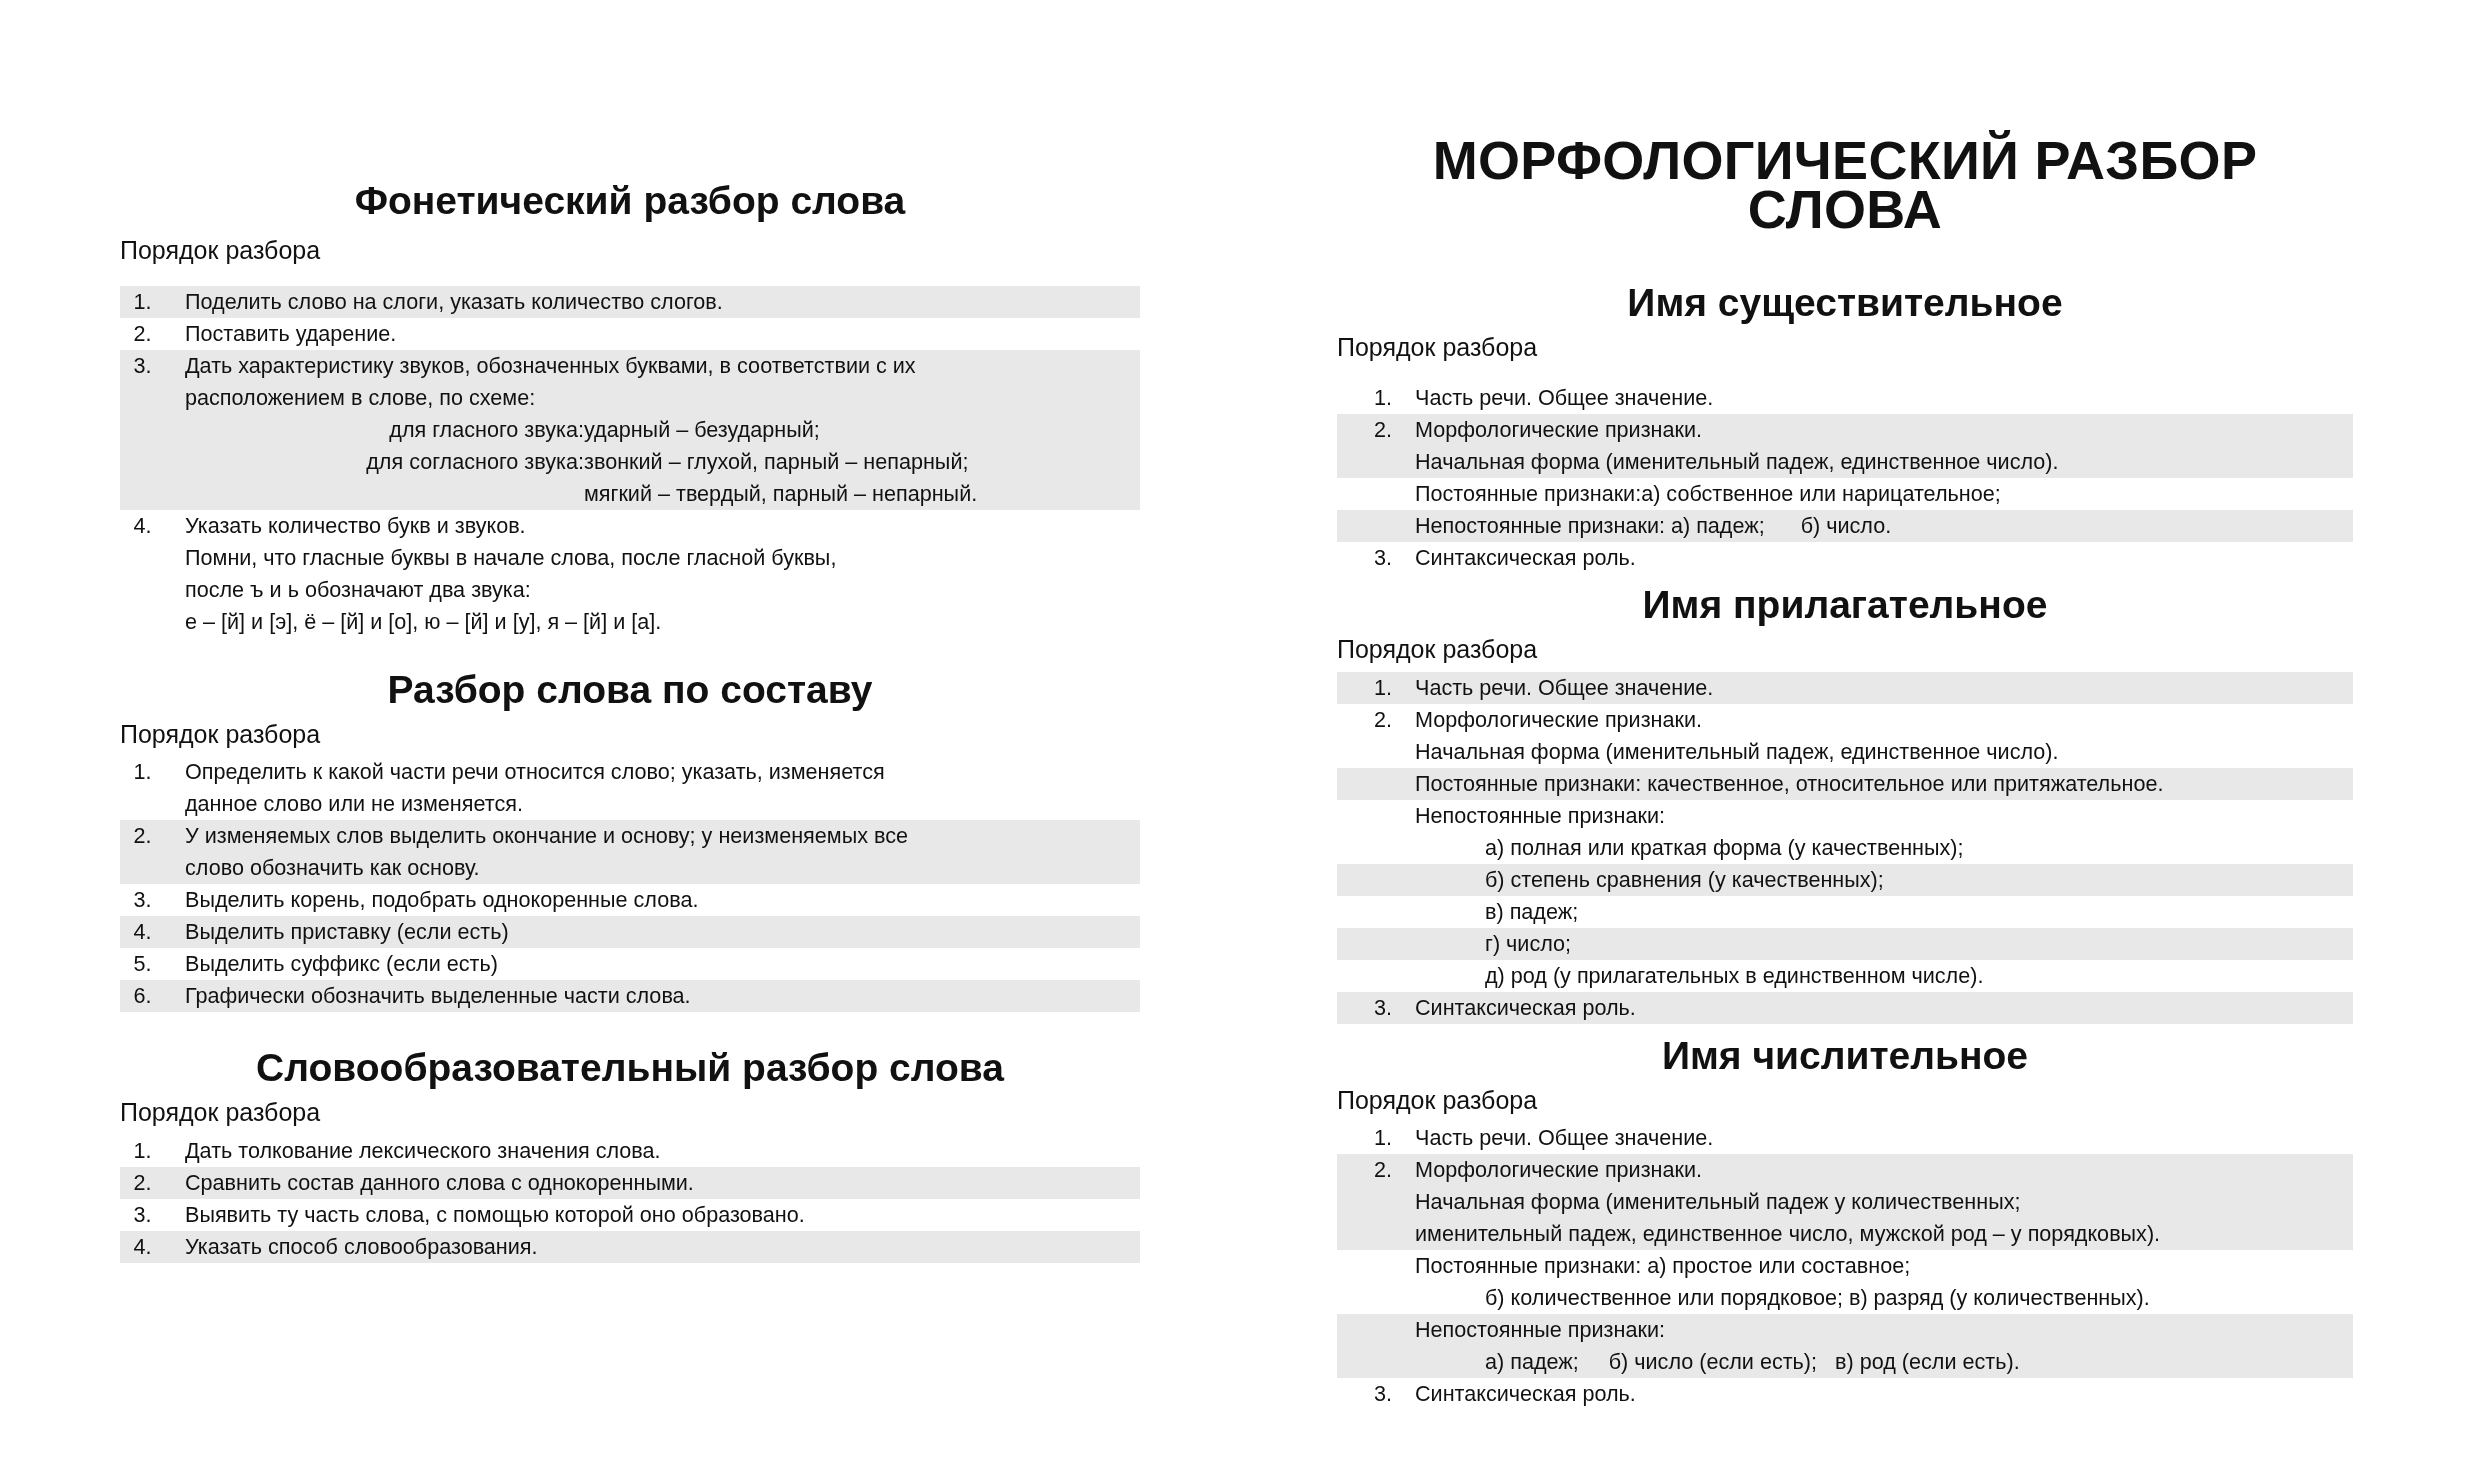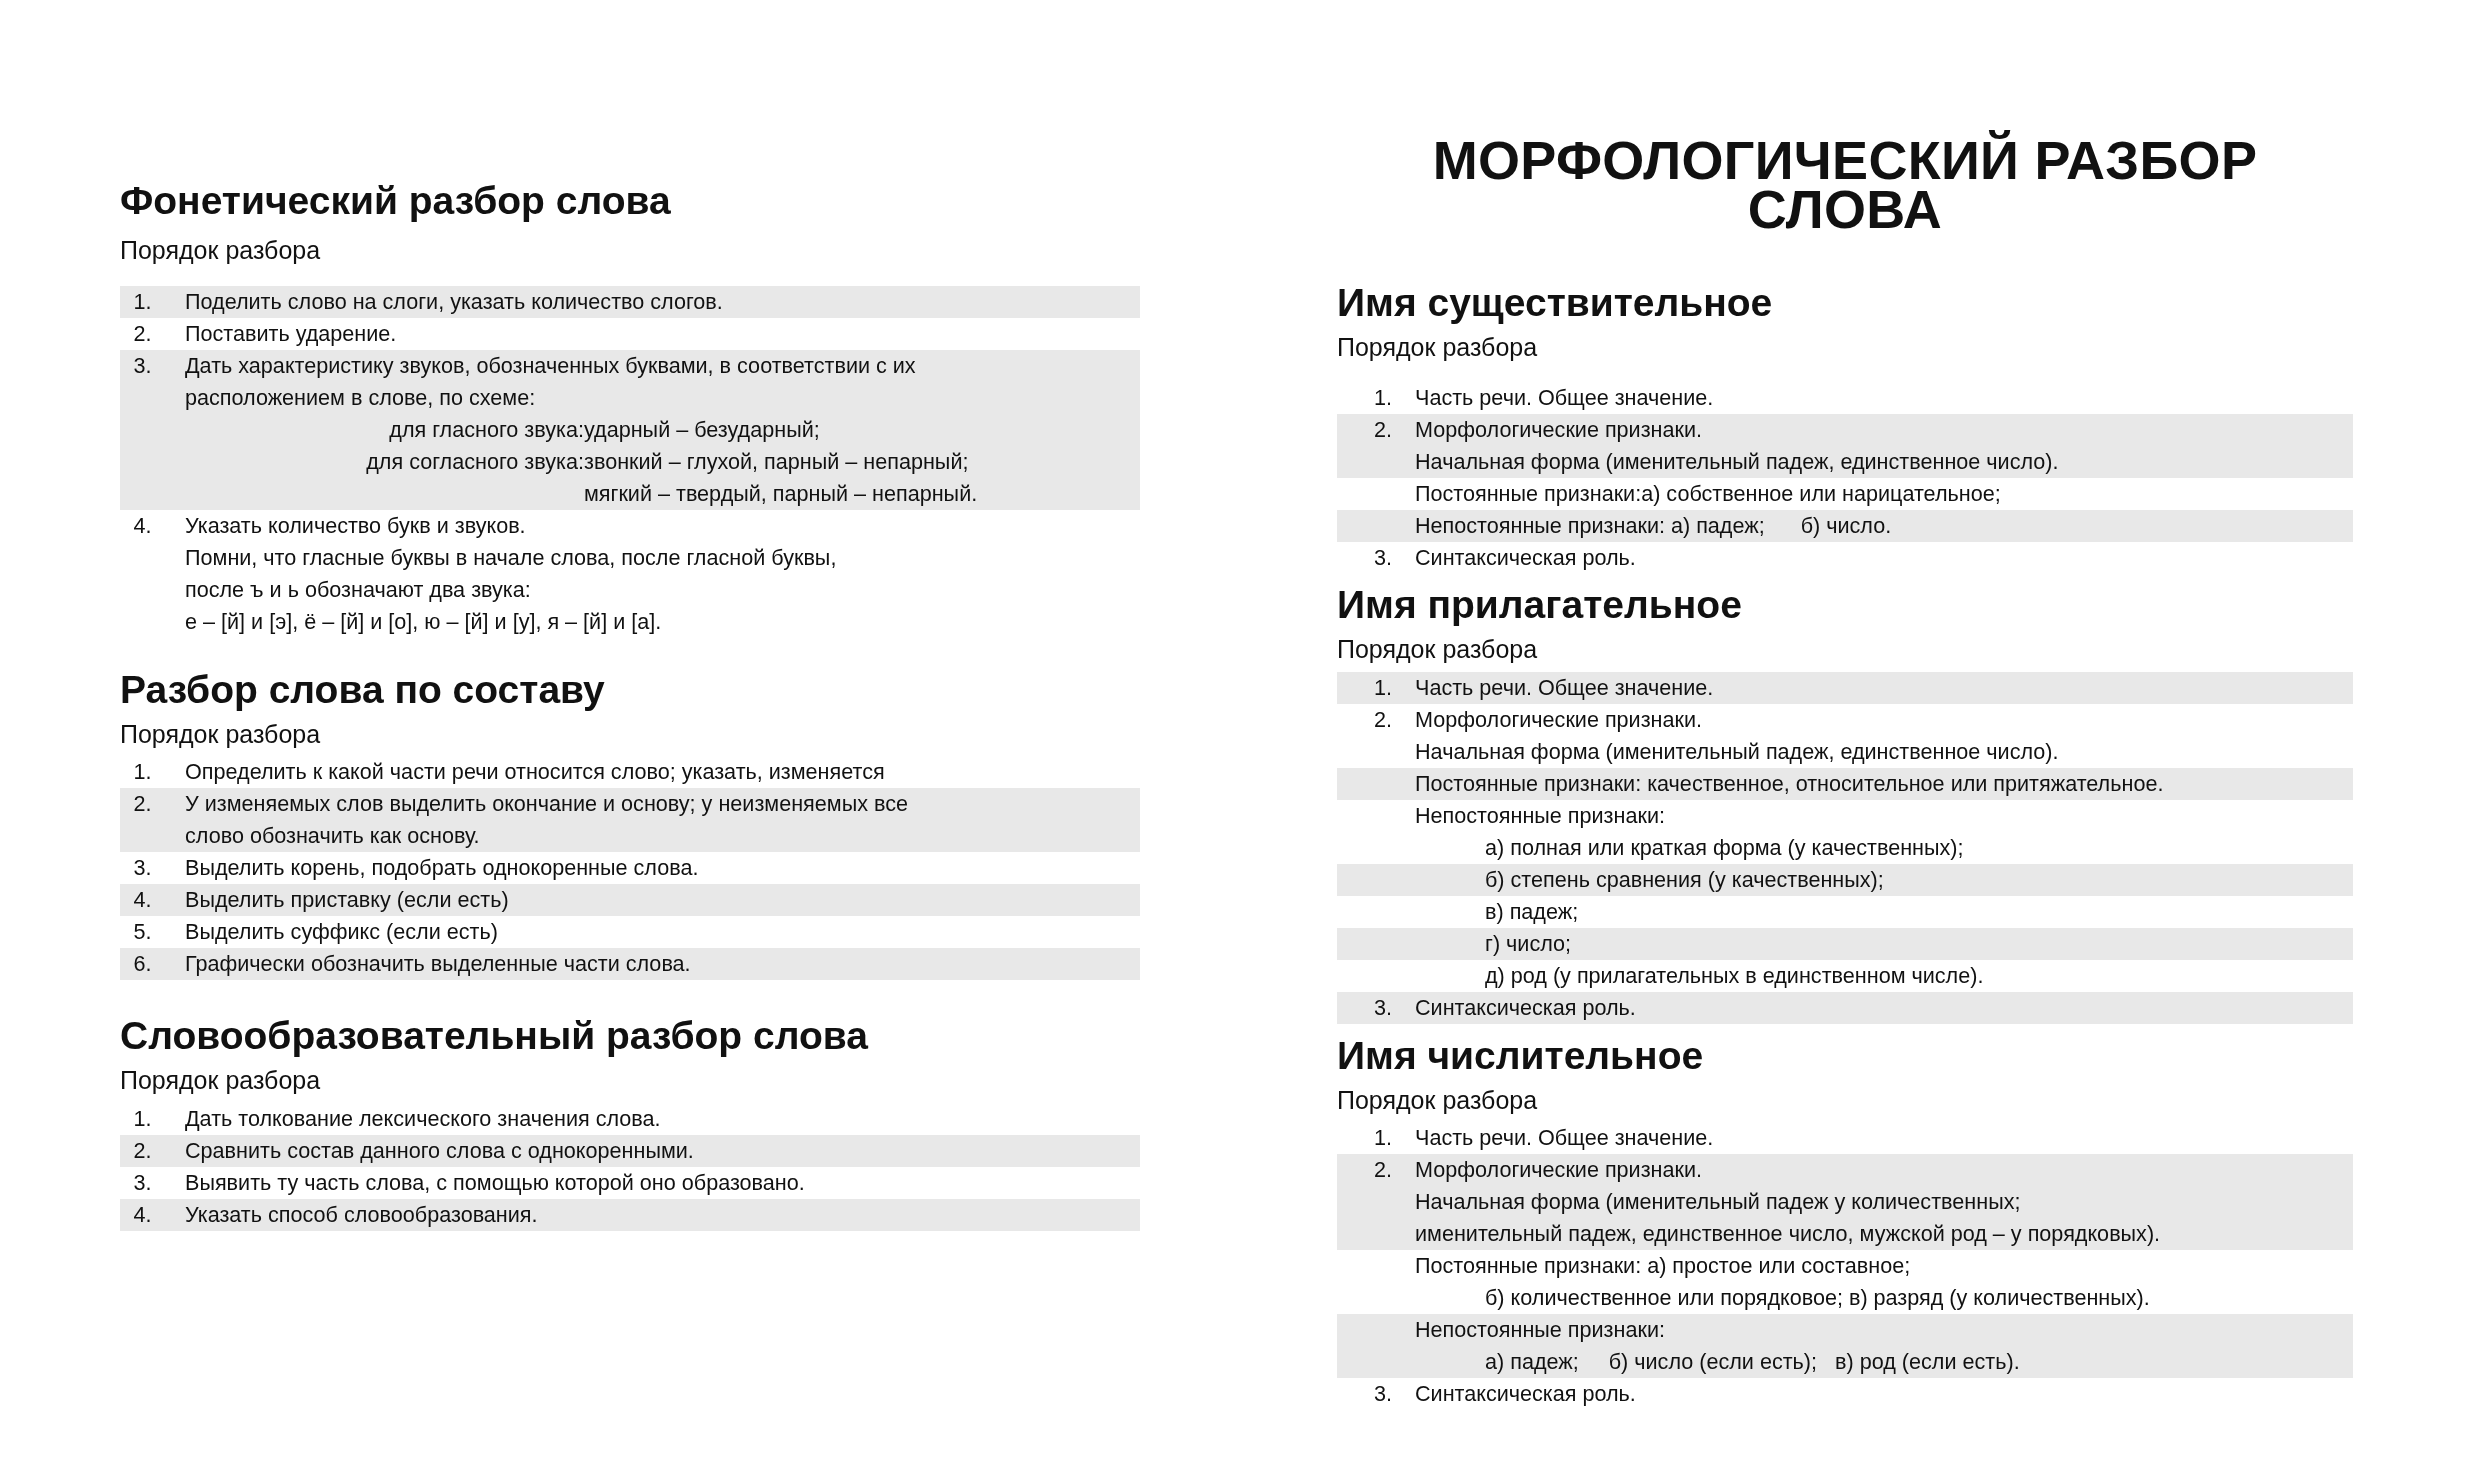--- a/index.html
+++ b/index.html
@@ -14,21 +14,21 @@
   .col{position:absolute;}
   .col-left{left:120px;top:176px;width:1020px;}
   .col-right{left:1337px;top:136px;width:1016px;}
 
   .main-title{
     font-size:54px;line-height:49px;font-weight:bold;
     text-align:center;margin:0;letter-spacing:0.3px;
   }
   .section-title{
     font-size:39px;line-height:49px;font-weight:bold;
-    margin:0;
+    text-align:center;margin:0;
   }
   .subtitle{
     font-size:25px;line-height:30px;font-weight:normal;
     margin:10px 0 21px 0;
   }
   .mt-s2{margin-top:27px;}
   .mt-s3{margin-top:31px;}
   .mt-noun{margin-top:44px;}
   .mt-adj{margin-top:6.2px;}
   .mt-num{margin-top:6.8px;}
@@ -79,20 +79,21 @@
         <div class="row"><span class="txt cont">после ъ и ь обозначают два звука:</span></div>
         <div class="row"><span class="txt cont">е – [й] и [э], ё – [й] и [о], ю – [й] и [у], я – [й] и [а].</span></div>
       </div>
     </div>
 
     <div>
       <h2 class="section-title mt-s2">Разбор слова по составу</h2>
       <div class="subtitle tight">Порядок разбора</div>
       <div class="rows">
         <div class="row"><span class="num">1.</span><span class="txt">Определить к какой части речи относится слово; указать, изменяется</span></div>
+        <div class="row"><span class="txt cont">данное слово или не изменяется.</span></div>
         <div class="row stripe"><span class="num">2.</span><span class="txt">У изменяемых слов выделить окончание и основу; у неизменяемых все</span></div>
         <div class="row stripe"><span class="txt cont">слово обозначить как основу.</span></div>
         <div class="row"><span class="num">3.</span><span class="txt">Выделить корень, подобрать однокоренные слова.</span></div>
         <div class="row stripe"><span class="num">4.</span><span class="txt">Выделить приставку (если есть)</span></div>
         <div class="row"><span class="num">5.</span><span class="txt">Выделить суффикс (если есть)</span></div>
         <div class="row stripe"><span class="num">6.</span><span class="txt">Графически обозначить выделенные части слова.</span></div>
       </div>
     </div>
 
     <div>

